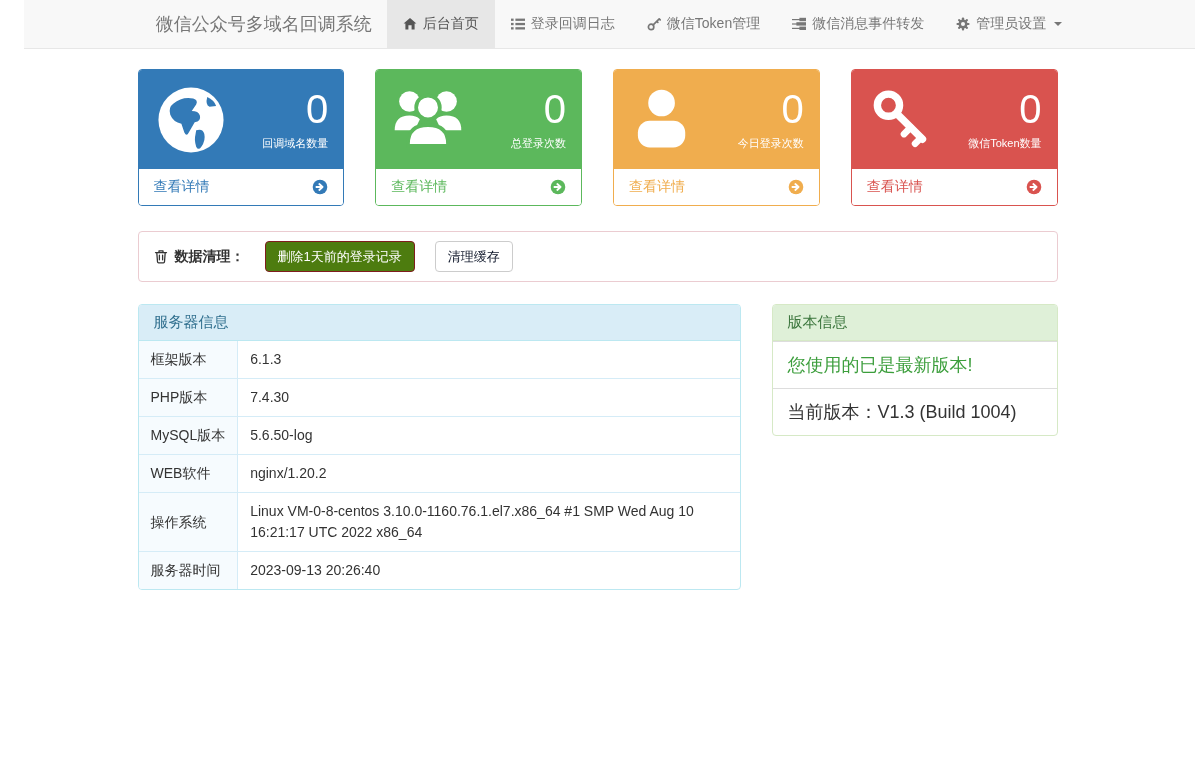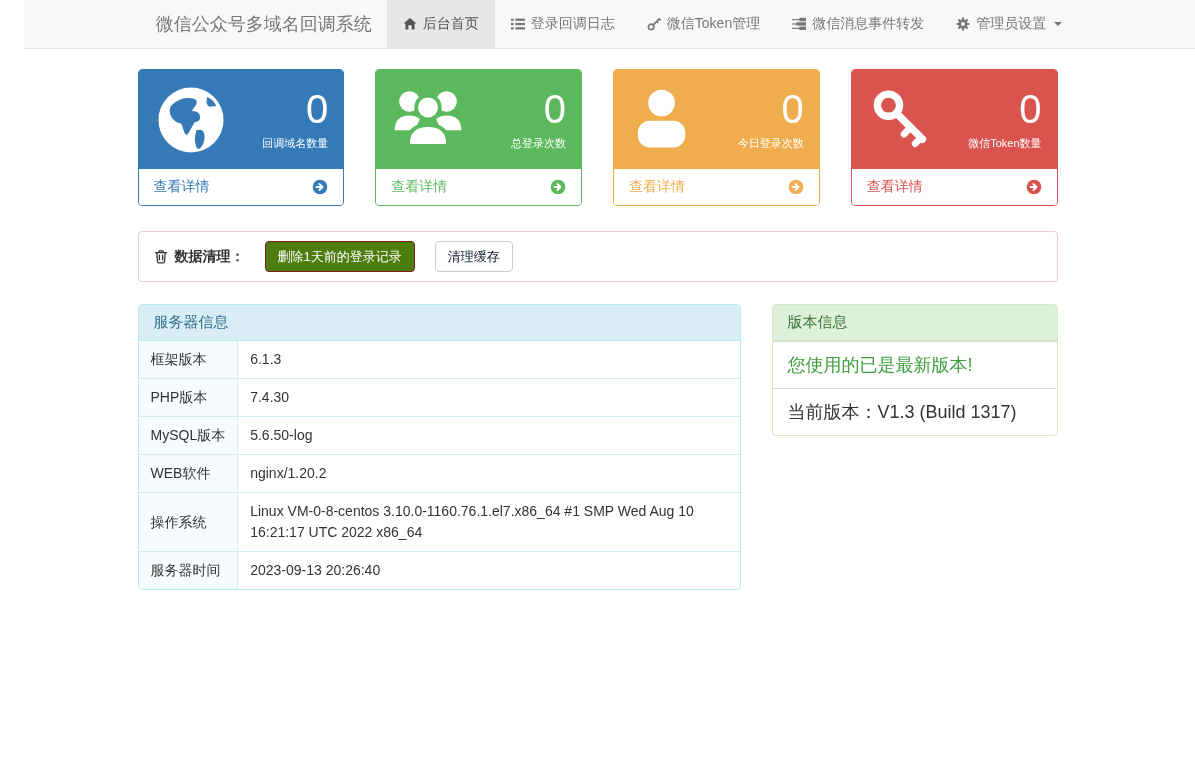--- a/index.html
+++ b/index.html
@@ -307,17 +307,17 @@
           <td class="srv-label">服务器时间</td>
           <td>2023-09-13 20:26:40</td>
         </tr>
       </tbody>
         </table>
     </div>
 
     <div class="panel panel-success">
       <div class="panel-heading">版本信息</div>
       <div class="ver-row ver-status">您使用的已是最新版本!</div>
-      <div class="ver-row">当前版本：V1.3 (Build 1317)</div>
+      <div class="ver-row">当前版本：V1.3 (Build 1004)</div>
     </div>
 
   </div>
 </div>
 
 </body></html>

